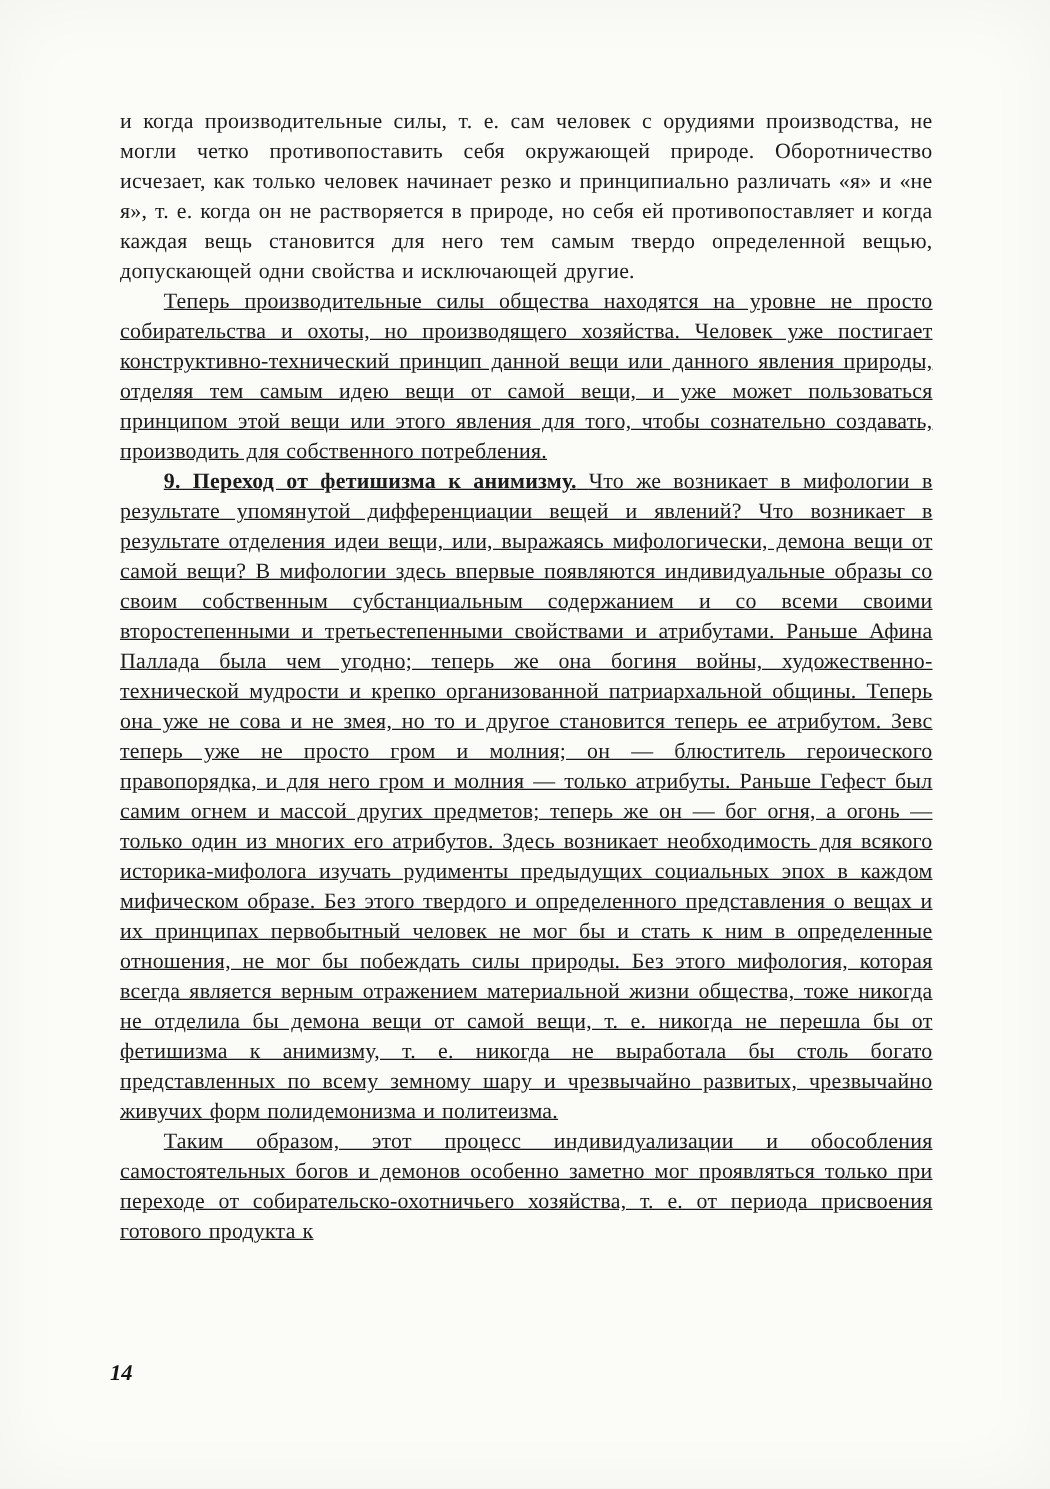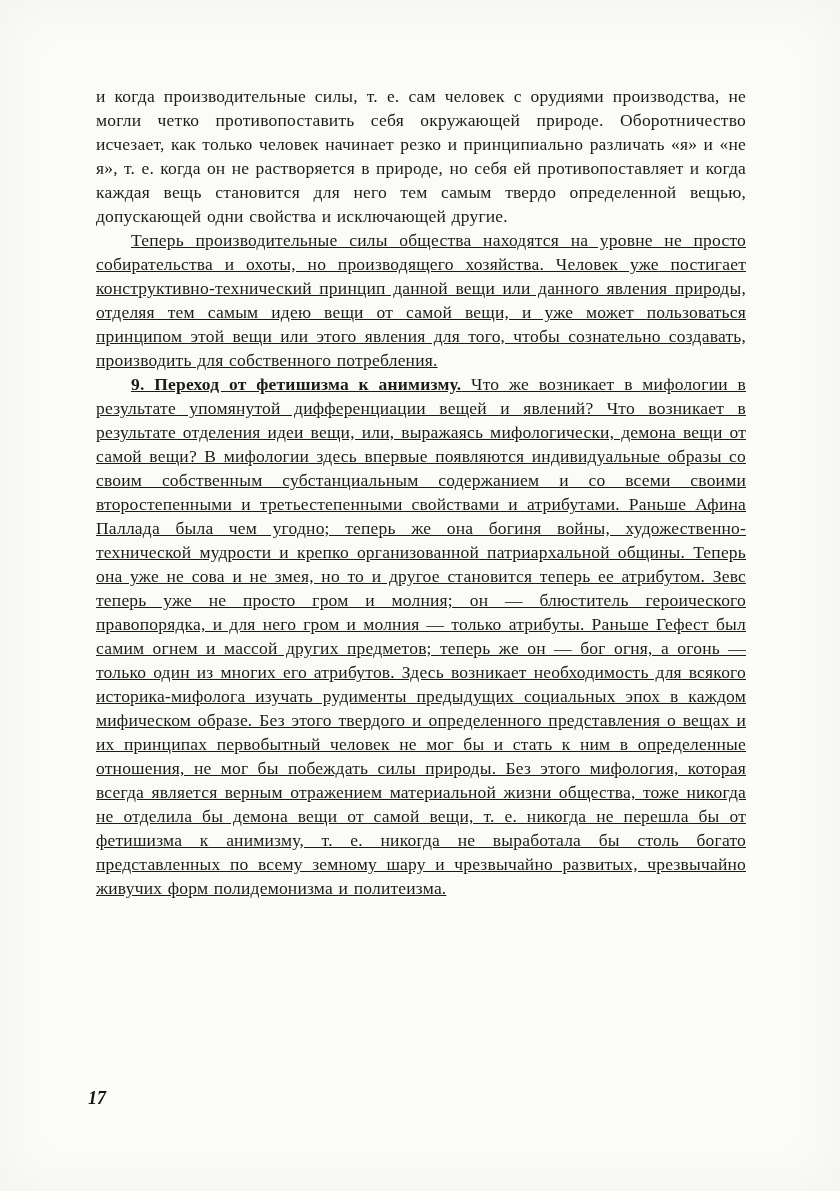--- a/index.html
+++ b/index.html
@@ -50,15 +50,16 @@
   }
 </style>
 </head>
 <body>
 
 <div class="page">
   <div class="text-block">
     <p class="para"><span>и когда производительные силы, т. е. сам человек с орудиями производства, не могли четко противопоставить себя окружающей природе. Оборотничество исчезает, как только человек начинает резко и принципиально различать «я» и «не я», т. е. когда он не растворяется в природе, но себя ей противопоставляет и когда каждая вещь становится для него тем самым твердо определенной вещью, допускающей одни свойства и исключающей другие.</span></p>
     <p class="para indent"><span>Теперь производительные силы общества находятся на уровне не просто собирательства и охоты, но производящего хозяйства. Человек уже постигает конструктивно-технический принцип данной вещи или данного явления природы, отделяя тем самым идею вещи от самой вещи, и уже может пользоваться принципом этой вещи или этого явления для того, чтобы сознательно создавать, производить для собственного потребления.</span></p>
     <p class="para indent"><b class="lead">9. Переход от фетишизма к анимизму.</b> <span>Что же возникает в мифологии в результате упомянутой дифференциации вещей и явлений? Что возникает в результате отделения идеи вещи, или, выражаясь мифологически, демона вещи от самой вещи? В мифологии здесь впервые появляются индивидуальные образы со своим собственным субстанциальным содержанием и со всеми своими второстепенными и третьестепенными свойствами и атрибутами. Раньше Афина Паллада была чем угодно; теперь же она богиня войны, художественно-технической мудрости и крепко организованной патриархальной общины. Теперь она уже не сова и не змея, но то и другое становится теперь ее атрибутом. Зевс теперь уже не просто гром и молния; он — блюститель героического правопорядка, и для него гром и молния — только атрибуты. Раньше Гефест был самим огнем и массой других предметов; теперь же он — бог огня, а огонь — только один из многих его атрибутов. Здесь возникает необходимость для всякого историка-мифолога изучать рудименты предыдущих социальных эпох в каждом мифическом образе. Без этого твердого и определенного представления о вещах и их принципах первобытный человек не мог бы и стать к ним в определенные отношения, не мог бы побеждать силы природы. Без этого мифология, которая всегда является верным отражением материальной жизни общества, тоже никогда не отделила бы демона вещи от самой вещи, т. е. никогда не перешла бы от фетишизма к анимизму, т. е. никогда не выработала бы столь богато представленных по всему земному шару и чрезвычайно развитых, чрезвычайно живучих форм полидемонизма и политеизма.</span></p>
+    <p class="para indent"><span>Таким образом, этот процесс индивидуализации и обособления самостоятельных богов и демонов особенно заметно мог проявляться только при переходе от собирательско-охотничьего хозяйства, т. е. от периода присвоения готового продукта к</span></p>
   </div>
-  <div class="page-number">17</div>
+  <div class="page-number">14</div>
 </div>
 
 </body></html>

